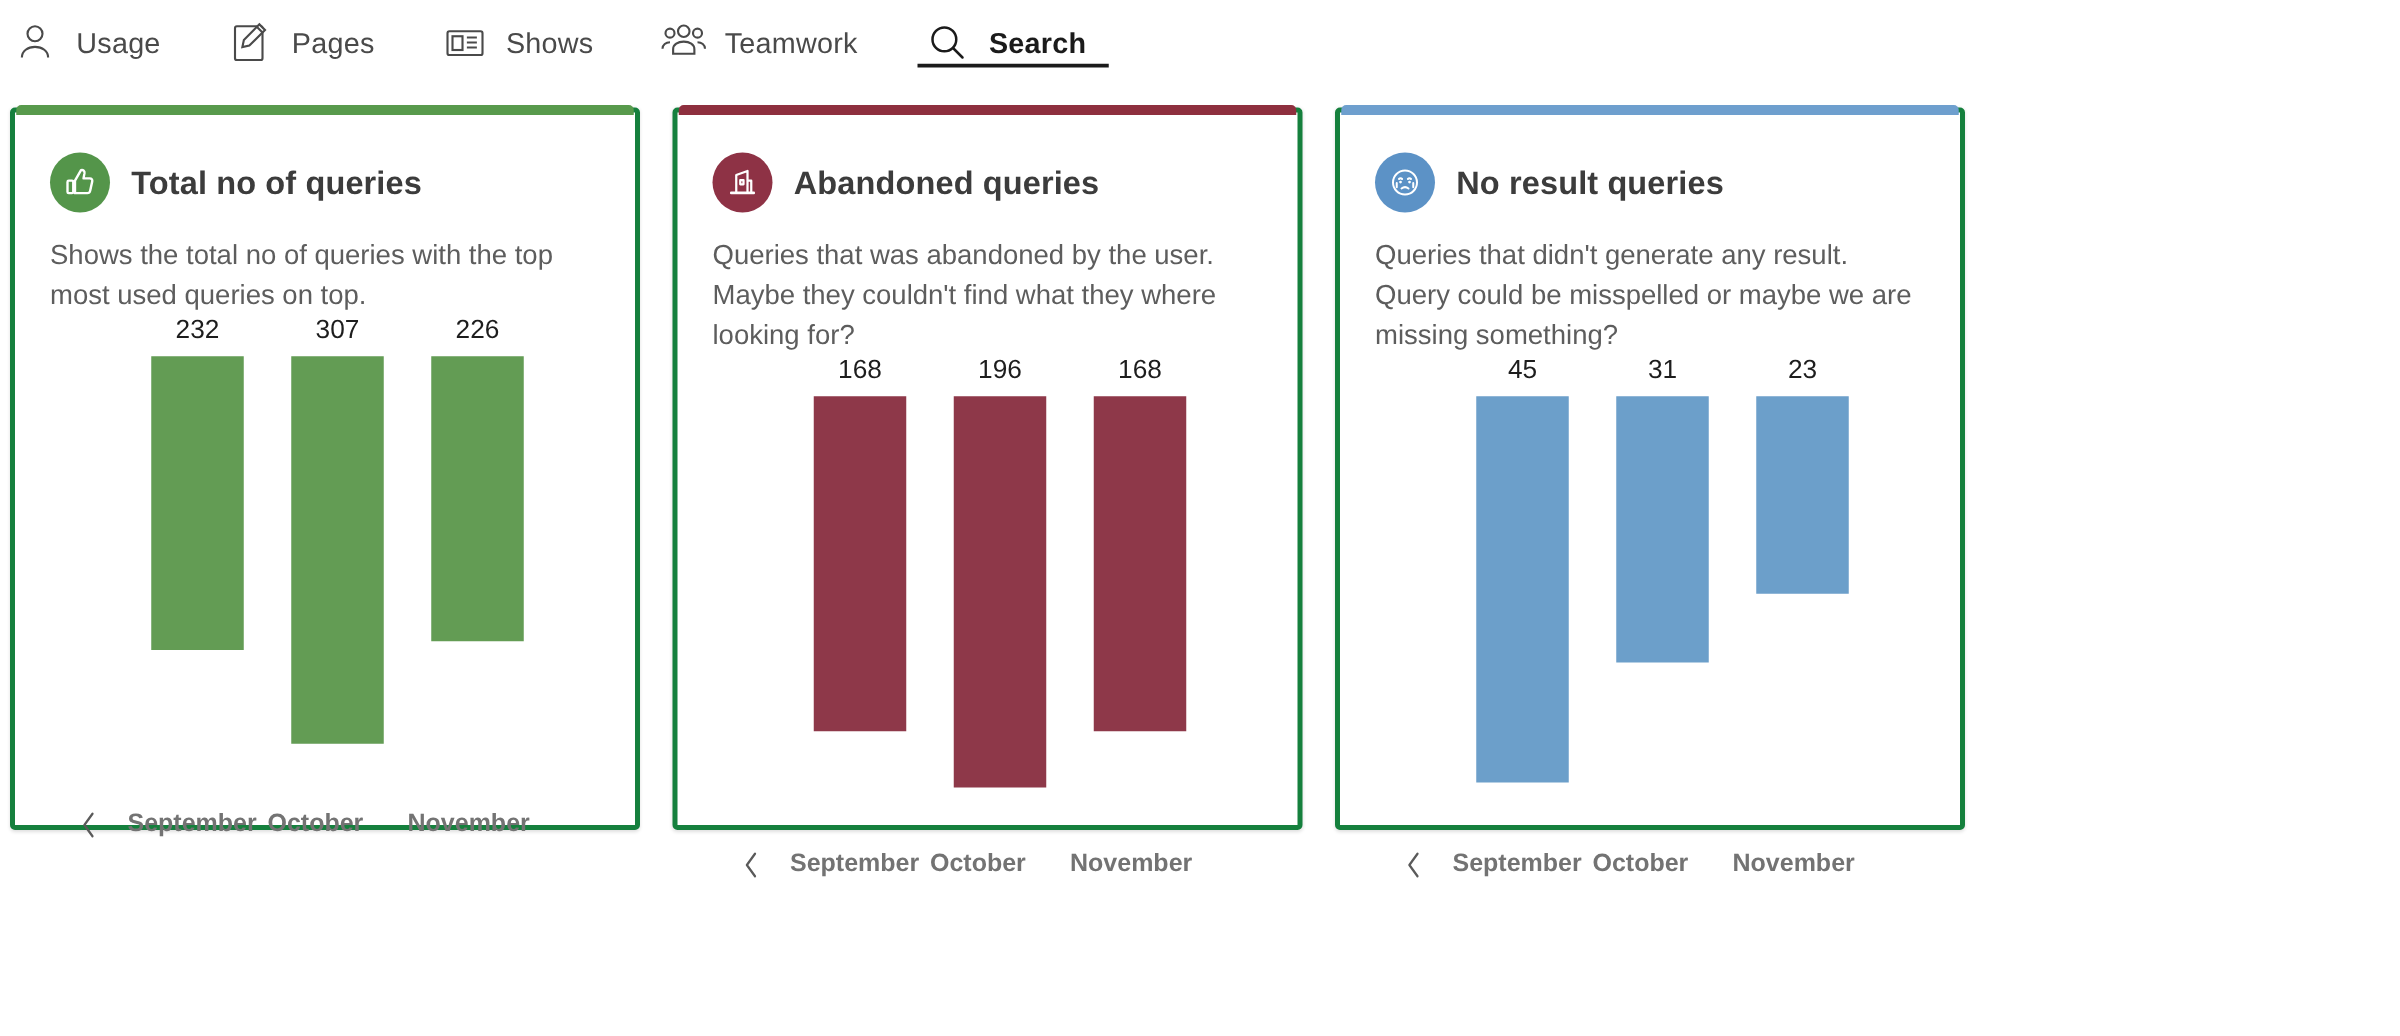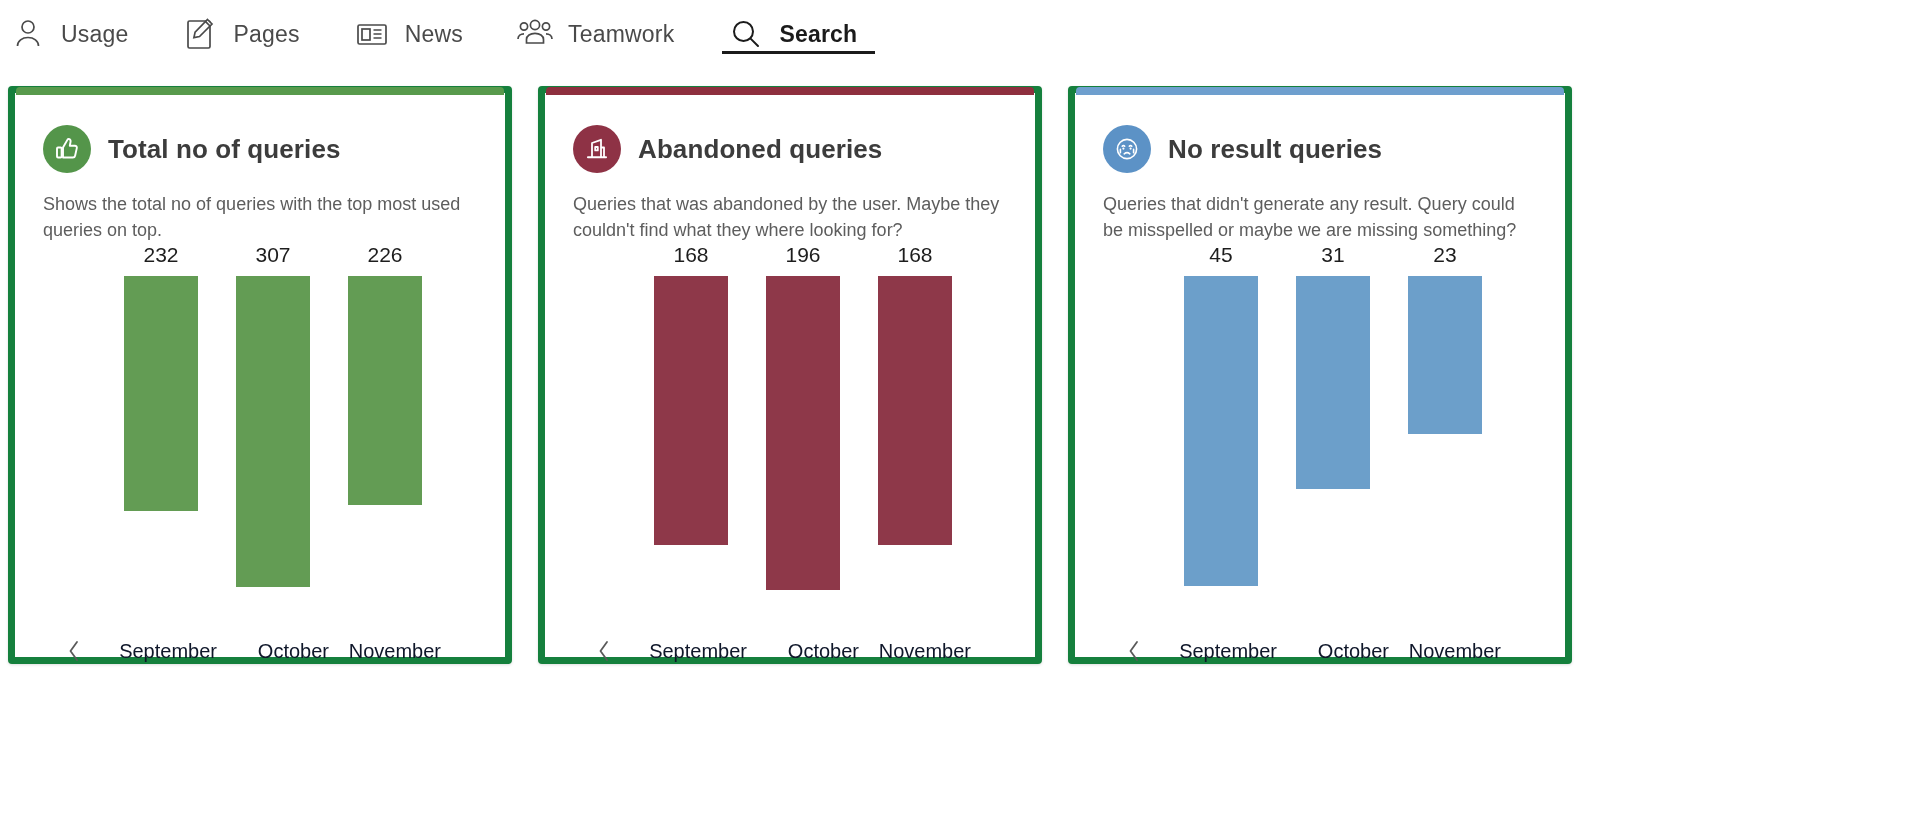--- a/index.html
+++ b/index.html
@@ -58,21 +58,21 @@
     display: flex;
     gap: 26px;
     padding: 18px 8px 0 8px;
     align-items: flex-start;
   }
   .card {
     position: relative;
     width: 504px;
     height: 578px;
     background: #ffffff;
-    border: 7px solid #15803d;
+    border: 4px solid #15803d;
     border-radius: 4px;
     box-shadow: 0 1px 3px rgba(0,0,0,.13);
     padding: 28px 28px 0 28px;
     display: flex;
     flex-direction: column;
   }
   .card-accent {
     position: absolute;
     top: -6px;
     left: 1px;
@@ -96,21 +96,21 @@
   .card-badge svg { display:block; width: 30px; height: 30px; }
   .card-title {
     font-size: 26px;
     font-weight: bold;
     color: #3c3c3c;
     letter-spacing: .1px;
     white-space: nowrap;
   }
   .card-desc {
     margin-top: 18px;
-    font-size: 18px;
+    font-size: 22px;
     line-height: 1.45;
     color: #5d5d5d;
     max-width: 440px;
   }
 
   
   .chart {
     flex: 1;
     display: flex;
     flex-direction: column;
@@ -151,24 +151,25 @@
     width: 62px;
     display: flex;
     align-items: center;
     justify-content: center;
     color: #5a5a5a;
     cursor: pointer;
   }
   .axis-prev svg { display:block; width: 20px; height: 26px; }
   .axis-label {
     width: 112px;
-    text-align: right;
+    text-align: left;
     font-size: 20px;
-    color: #0f172a;
+    color: #737373;
     white-space: nowrap;
+    font-weight: bold;
   }
 </style>
 </head>
 <body>
 
 <div class="topnav">
 
   <a class="nav-item">
     <span class="nav-icon">
       <svg viewBox="0 0 40 40" fill="none" stroke="#4a4a4a" stroke-width="1.7">
@@ -191,21 +192,21 @@
   </a>
 
   <a class="nav-item">
     <span class="nav-icon">
       <svg viewBox="0 0 40 40" fill="none" stroke="#4a4a4a" stroke-width="1.7">
         <rect x="6" y="11" width="28" height="19" rx="1.5"></rect>
         <rect x="10" y="15" width="8" height="11"></rect>
         <path d="M21.5 16h8M21.5 20h8M21.5 24h8"></path>
       </svg>
     </span>
-    <span class="nav-label">News</span>
+    <span class="nav-label">Shows</span>
   </a>
 
 
   <a class="nav-item">
     <span class="nav-icon">
       <svg viewBox="0 0 40 40" fill="none" stroke="#4a4a4a" stroke-width="1.7">
         <circle cx="9" cy="12.5" r="3.6"></circle>
         <circle cx="20" cy="11" r="4.6"></circle>
         <circle cx="31" cy="12.5" r="3.6"></circle>
         <path d="M3 25c0-3.2 2.7-5.2 6-5.2"></path>

